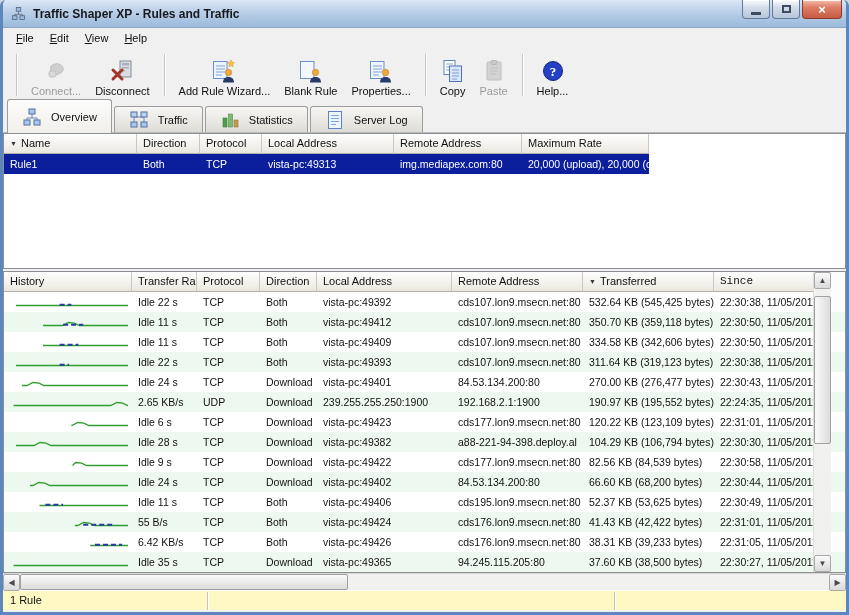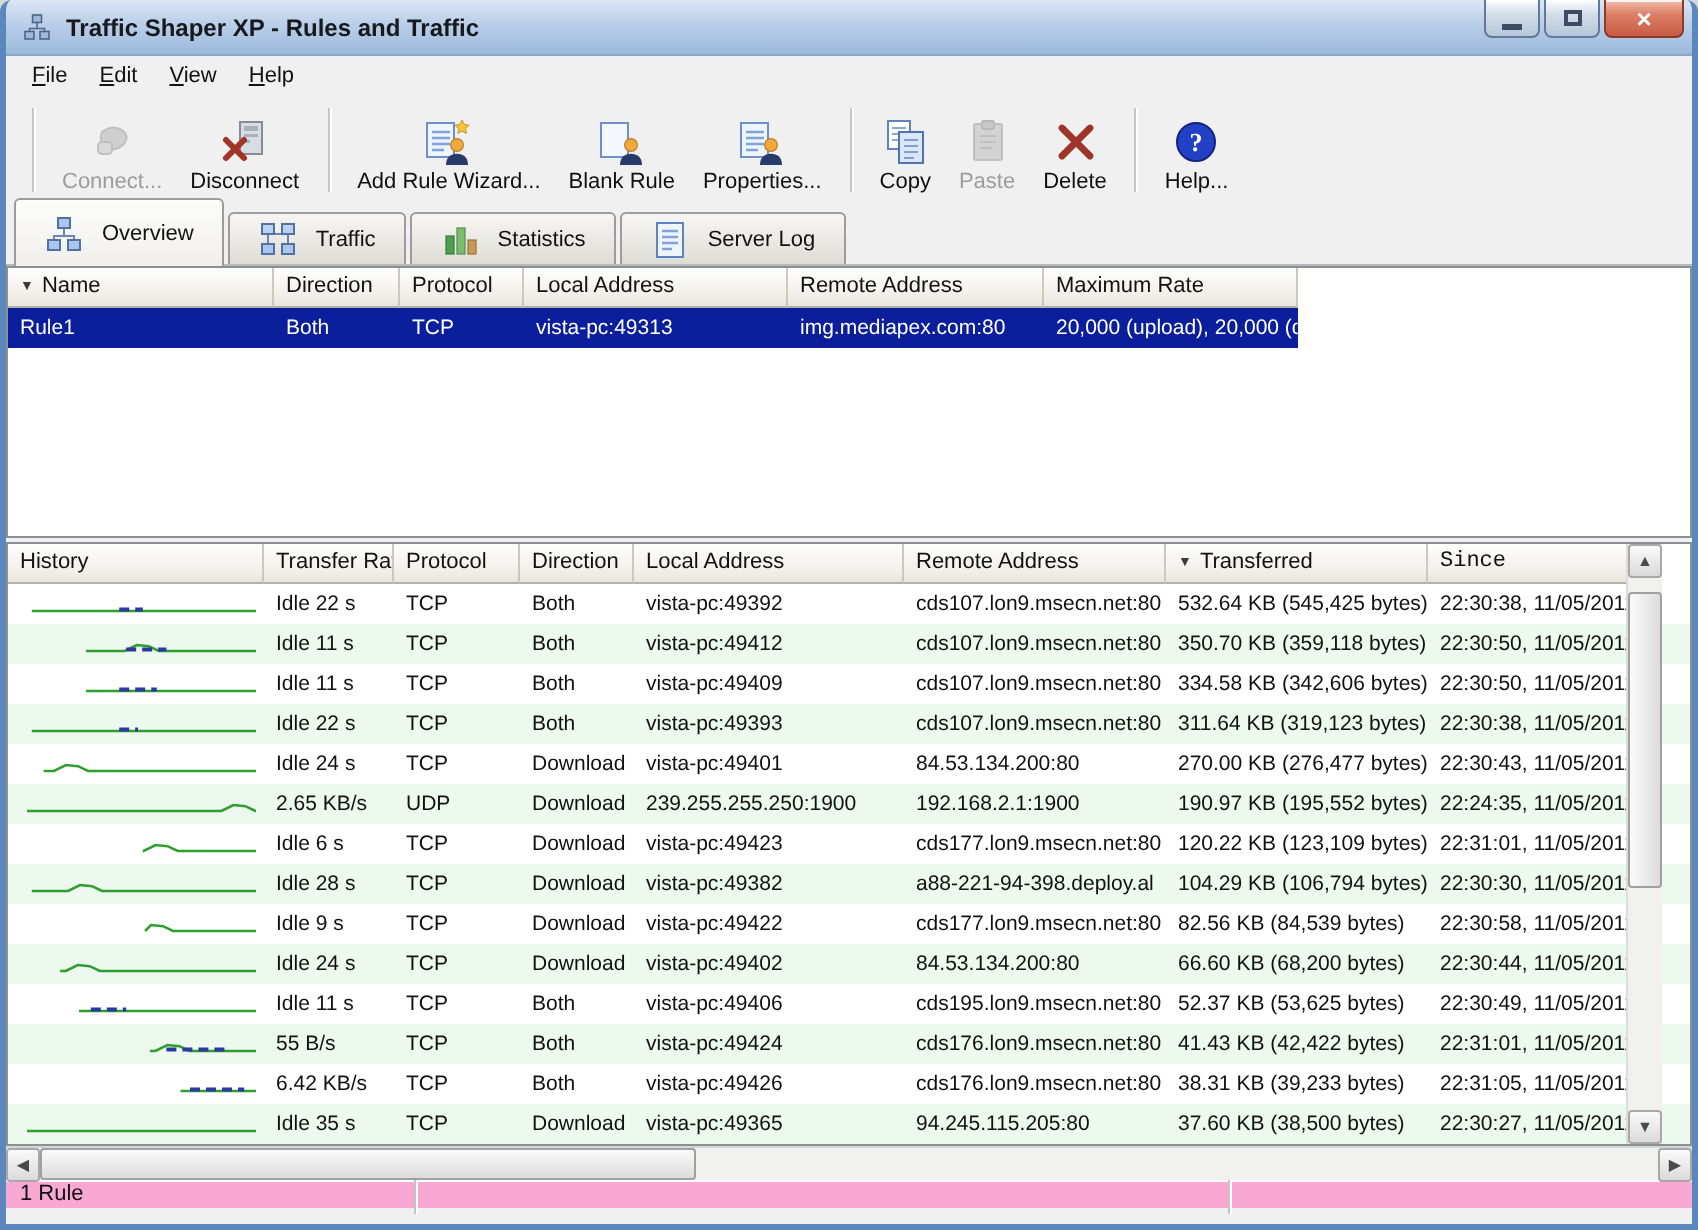--- a/index.html
+++ b/index.html
@@ -68,22 +68,22 @@
   .vscroll .up{top:0;}
   .vscroll .down{bottom:0;}
   .vthumb{position:absolute;left:0;top:24px;width:17px;height:148px;
     background:linear-gradient(90deg,#fafafa,#dcdcdc);border:1px solid #a0a0a0;border-radius:2px;}
   .hscroll{flex:none;height:17px;background:#f1f1ef;position:relative;border-top:1px solid #d6d6d4;}
   .hscroll .left{left:0;top:0;}
   .hscroll .right{left:auto;right:0;top:0;}
   .hthumb{position:absolute;left:17px;top:0;width:328px;height:16px;
     background:linear-gradient(#fafafa,#dcdcdc);border:1px solid #a0a0a0;border-radius:2px;}
   
-  .statusbar{flex:none;height:14px;display:flex;align-items:center;font-size:11px;
-    background:#f9a8d4;border-top:1px solid #ffffff;padding-top:1px;}
+  .statusbar{flex:none;height:20px;display:flex;align-items:center;font-size:11px;
+    background:#fef9c3;border-top:1px solid #ffffff;padding-top:1px;}
   .sb-cell{height:18px;line-height:17px;padding:0 7px;border-right:1px solid #c4c4c4;box-shadow:1px 0 0 #fff;}
   .sb-c1{width:205px;}
   .sb-c2{width:407px;}
   .sb-c3{flex:1;border-right:none;box-shadow:none;}
   .splitter{flex:none;height:2px;background:#f0f0f0;}
   u{text-decoration:underline;}
 </style>
 </head>
 <body>
 
@@ -191,28 +191,20 @@
       <div class="tb-btn disabled">
         <span class="tb-icon" style="filter: grayscale(1) opacity(0.55);">
           <svg width="24" height="24" viewBox="0 0 24 24">
             <rect x="5" y="3" width="14" height="18" rx="1" fill="#bcbcbc" stroke="#989898"></rect>
             <rect x="9" y="1.5" width="6" height="4" rx="1" fill="#a8a8a8" stroke="#8c8c8c"></rect>
             <path d="M8 9h8M8 12h8M8 15h6" stroke="#999999" fill="none"></path>
           </svg>
         </span>
         <span class="tb-label">Paste</span>
       </div>
-      <div class="tb-btn">
-        <span class="tb-icon">
-          <svg width="24" height="24" viewBox="0 0 24 24">
-            <path d="M5 5 L19 19 M19 5 L5 19" stroke="#9e352a" stroke-width="3.4" stroke-linecap="round"></path>
-          </svg>
-        </span>
-        <span class="tb-label">Delete</span>
-      </div>
       <div class="tb-sep"></div>
       <div class="tb-btn">
         <span class="tb-icon">
           <svg width="24" height="24" viewBox="0 0 24 24">
             <circle cx="12" cy="12" r="9.5" fill="#2341c6" stroke="#12247e"></circle>
             <text x="12" y="16.5" font-size="13" font-weight="bold" fill="#ffffff" text-anchor="middle" font-family="Liberation Serif, serif">?</text>
           </svg>
         </span>
         <span class="tb-label">Help...</span>
       </div>

